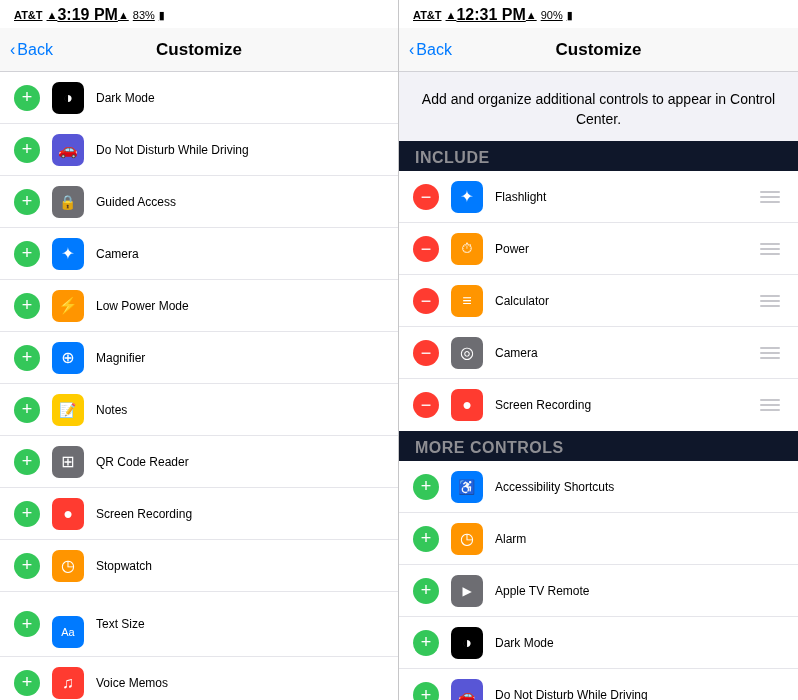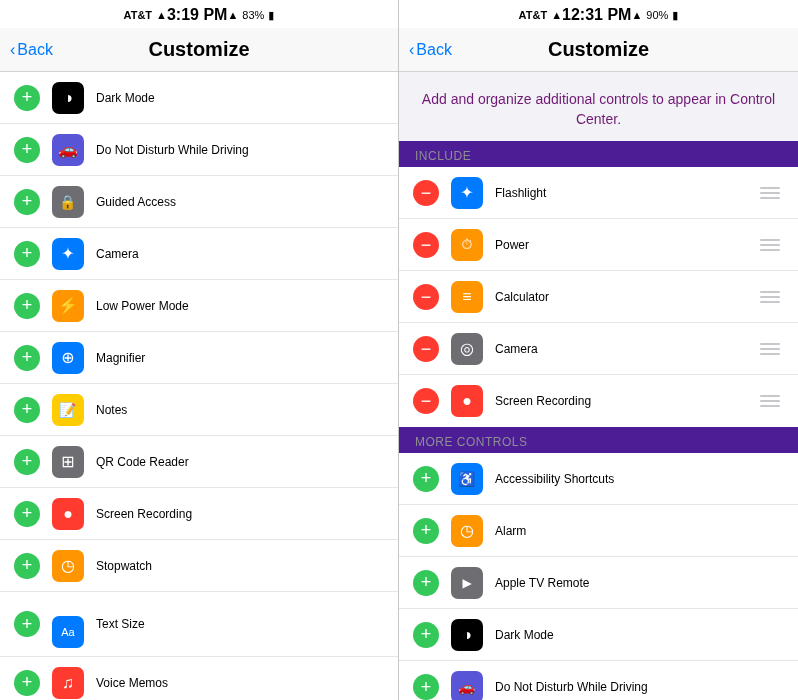--- a/index.html
+++ b/index.html
@@ -19,25 +19,26 @@
       background: #f2f2f7;
       display: flex;
       flex-direction: column;
       overflow: hidden;
       border-right: 1px solid #c6c6c8;
     }
 
     
     .status-bar {
       display: flex;
-      justify-content: center;
+      justify-content: flex-start;
       align-items: center;
       padding: 4px 14px 2px;
       background: #fff;
       height: 28px;
+      text-decoration: underline;
     }
     .status-left {
       font-size: 11px;
       font-weight: 600;
       display: flex;
       align-items: center;
       gap: 4px;
     }
     .status-center {
       font-size: 16px;
@@ -65,21 +66,21 @@
       position: absolute;
       left: 10px;
       color: #007aff;
       font-size: 16px;
       display: flex;
       align-items: center;
       gap: 2px;
       cursor: pointer;
     }
     .nav-title {
-      font-size: 20px;
+      font-size: 17px;
       font-weight: 600;
       color: #000;
     }
 
     
     .list-container {
       flex: 1;
       overflow-y: auto;
       background: #f2f2f7;
     }
@@ -138,32 +139,32 @@
       display: flex;
       flex-direction: column;
       overflow: hidden;
     }
 
     .description-box {
       background: #f2f2f7;
       padding: 18px 20px 12px;
       text-align: center;
       font-size: 14px;
-      color: #701a75;
+      color: #000000;
       line-height: 1.4;
     }
 
     .section-header {
       padding: 8px 16px 4px;
-      font-size: 12px;
-      font-weight: 400;
+      font-size: 16px;
+      font-weight: 700;
       color: #8e8e93;
       letter-spacing: 0.5px;
       text-transform: uppercase;
-      background: #4c1d95;
+      background: #0f172a;
     }
 
     .right-list {
       background: #fff;
     }
     .right-item {
       background: #fff;
       display: flex;
       align-items: center;
       padding: 8px 14px;

